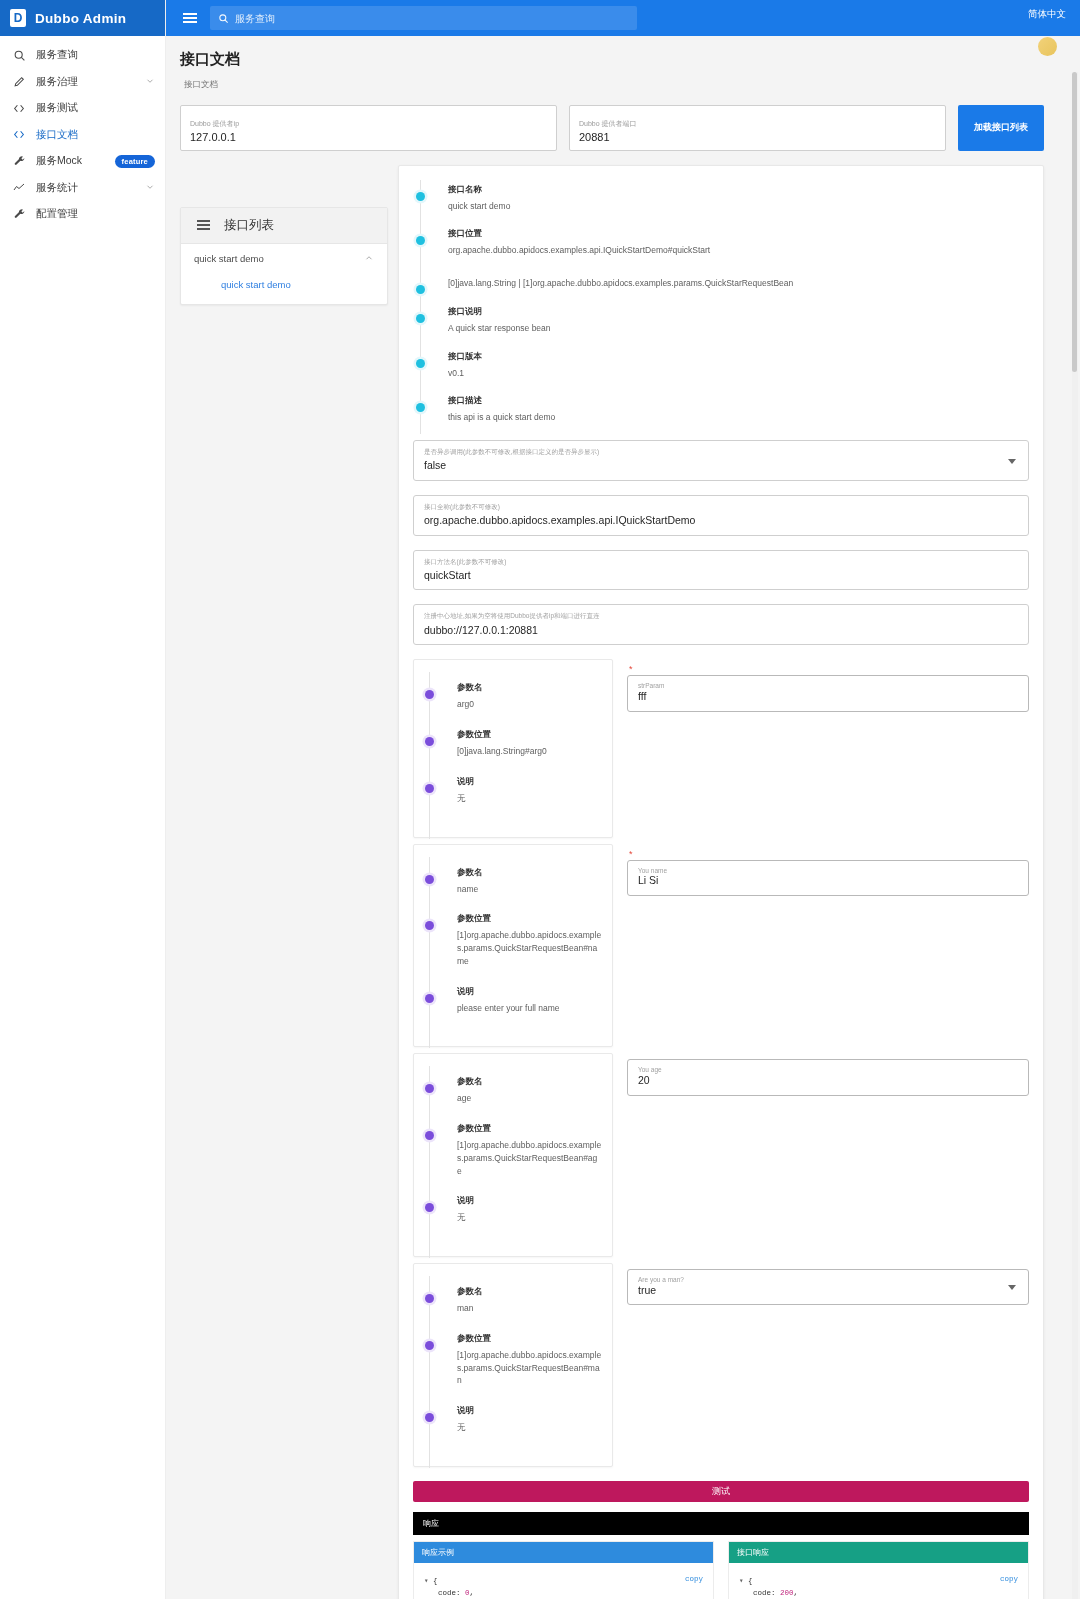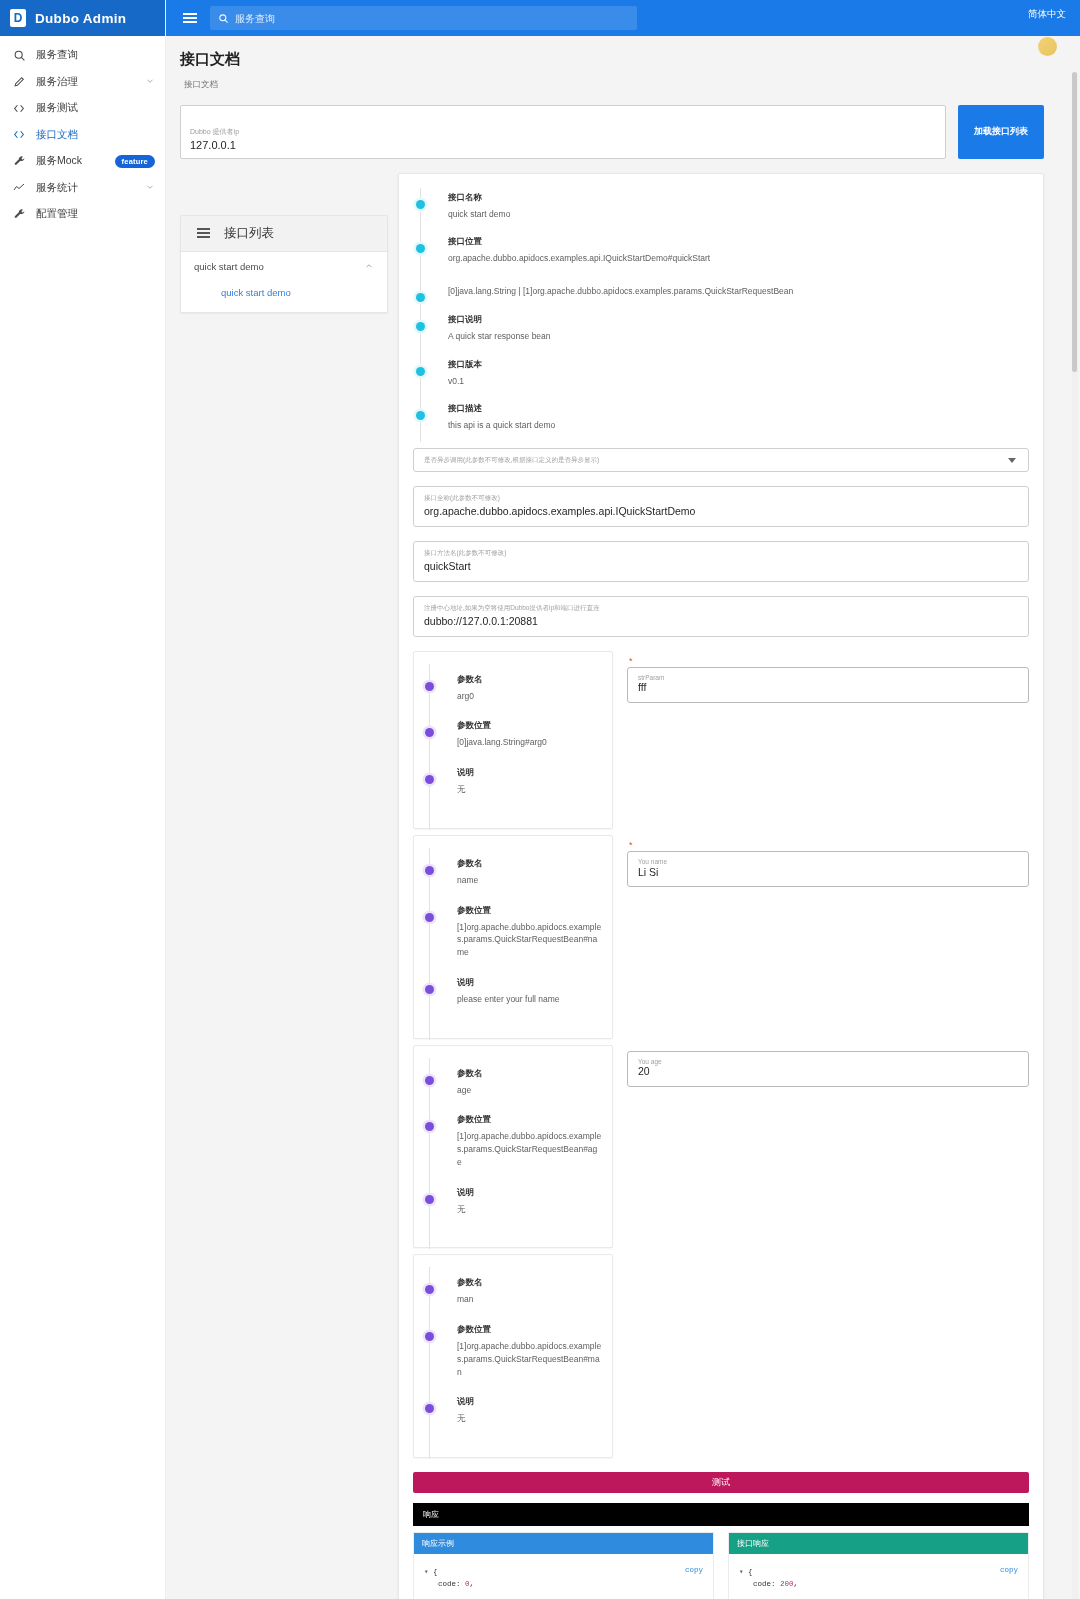--- a/index.html
+++ b/index.html
@@ -71,21 +71,21 @@
 
   
   .page { flex: 1; overflow: hidden; position: relative; }
   .page-head { padding: 14px 0 0 14px; }
   .page-title { font-size: 15px; font-weight: bold; color: #222; }
   .breadcrumb { font-size: 8.5px; color: #777; margin-top: 10px; margin-left: 4px; }
 
   .conn-row { display: flex; gap: 12px; padding: 14px 36px 0 14px; align-items: stretch; }
   .tf {
     background: #fff; border: 1px solid #cfcfcf; border-radius: 2px;
-    padding: 22px 9px 5px; position: relative; flex: 1; min-width: 0;
+    padding: 14px 9px 5px; position: relative; flex: 1; min-width: 0;
   }
   .tf-label { font-size: 7px; color: #9a9a9a; line-height: 1.2; display: block; }
   .tf-value {
     font-size: 11px; color: #1e1e1e; margin-top: 2px; line-height: 1.3;
     white-space: nowrap; overflow: hidden; text-overflow: ellipsis;
   }
   .btn-load {
     flex: 0 0 86px; background: #1a7ae8; color: #fff; border: none; border-radius: 2px;
     font-size: 9px; font-weight: bold; cursor: pointer; font-family: inherit;
   }
@@ -325,20 +325,24 @@
       <div class="page-head">
         <div class="page-title">接口文档</div>
         <div class="breadcrumb">接口文档</div>
       </div>
 
       <div class="conn-row">
         <div class="tf">
           <span class="tf-label">Dubbo 提供者ip</span>
           <div class="tf-value">127.0.0.1</div>
         </div>
+        <div class="tf">
+          <span class="tf-label">Dubbo 提供者端口</span>
+          <div class="tf-value">20881</div>
+        </div>
         <button class="btn-load">加载接口列表</button>
       </div>
 
       <div class="body-row">
 
         <div class="list-col">
           <div class="list-card">
             <div class="list-head">
               <span class="hb">
                   <span></span>
@@ -391,20 +395,21 @@
               <div class="tl-item">
                 <span class="tl-dot"></span>
                 <div class="tl-title">接口描述</div>
                 <div class="tl-text">this api is a quick start demo</div>
               </div>
             </div>
 
             
             <div class="of select">
               <span class="of-label">是否异步调用(此参数不可修改,根据接口定义的是否异步显示)</span>
+              <div class="of-value">false</div>
             </div>
             <div class="of">
               <span class="of-label">接口全称(此参数不可修改)</span>
               <div class="of-value">org.apache.dubbo.apidocs.examples.api.IQuickStartDemo</div>
             </div>
             <div class="of">
               <span class="of-label">接口方法名(此参数不可修改)</span>
               <div class="of-value">quickStart</div>
             </div>
             <div class="of">
@@ -513,20 +518,26 @@
                   <div class="tl-item">
                     <span class="tl-dot purple"></span>
                     <div class="tl-title">参数位置</div>
                     <div class="tl-text">[1]org.apache.dubbo.apidocs.examples.params.QuickStarRequestBean#man</div>
                   </div>
                   <div class="tl-item">
                     <span class="tl-dot purple"></span>
                     <div class="tl-title">说明</div>
                     <div class="tl-text">无</div>
                   </div>
+                </div>
+              </div>
+              <div class="param-input-col">
+                <div class="pf select">
+                  <span class="pf-label">Are you a man?</span>
+                  <div class="pf-value">true</div>
                 </div>
               </div>
             </div>
 
             
             <button class="btn-test">测试</button>
 
             
             <div class="resp-bar">响应</div>
 

